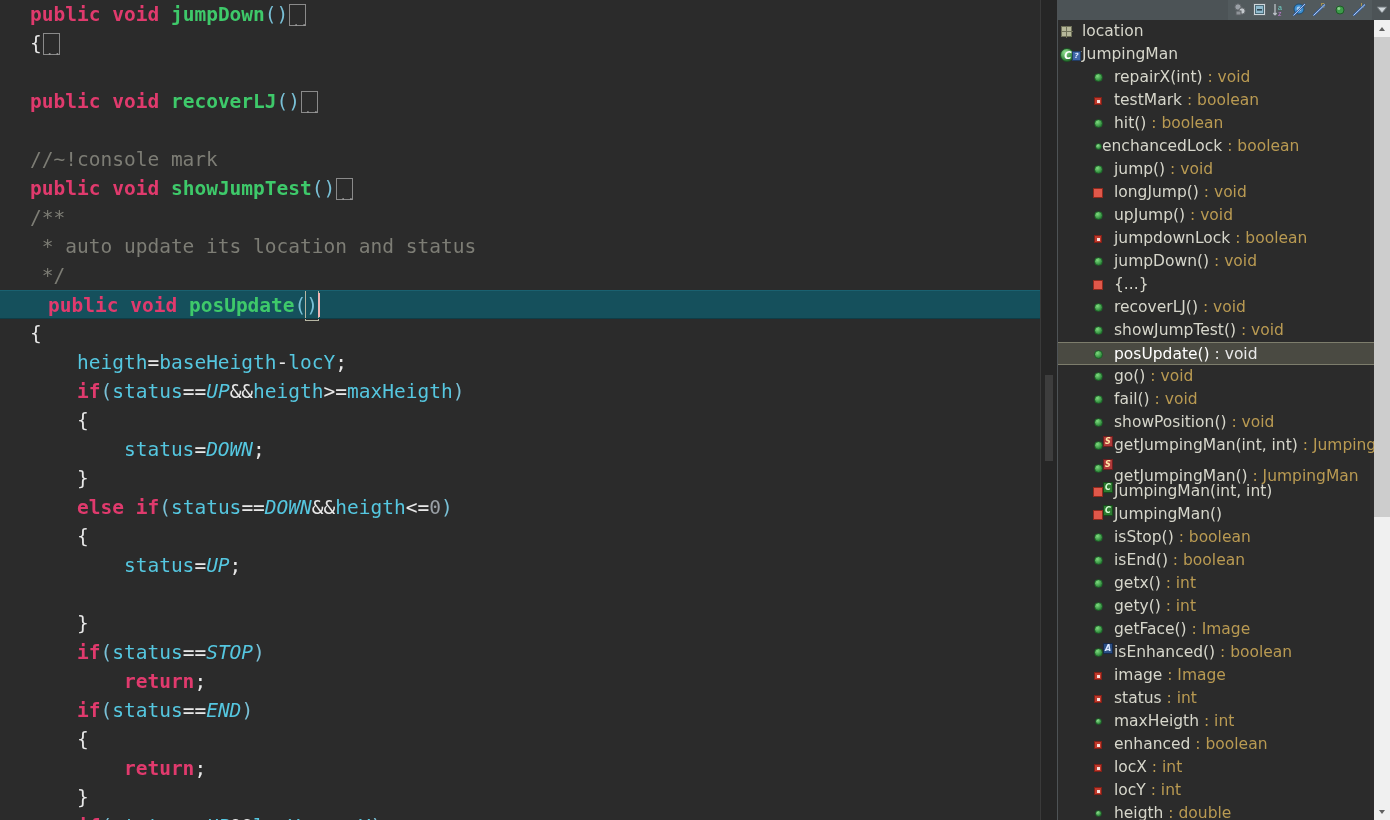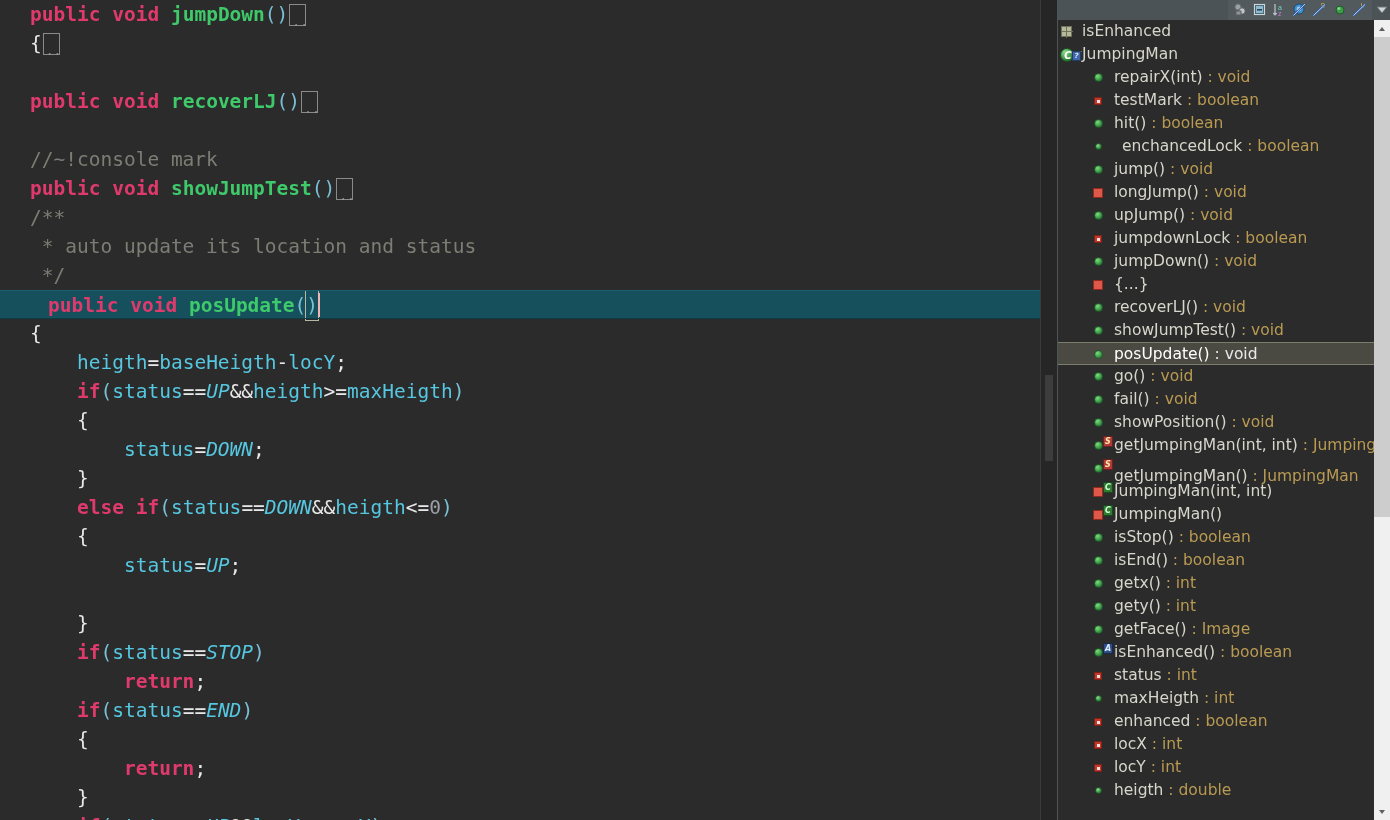--- a/index.html
+++ b/index.html
@@ -288,21 +288,21 @@
           <path d="M3 5 L13 5 L8 11 Z" fill="#cfd6da" stroke="#6d7478"></path>
         </svg>
       </span>
     </div>
 
     <div class="ol-tree" id="ol-tree">
         <div class="row">
           <span class="ic" style="left:0px;">
             <i class="pkg-ic"></i>
           </span>
-          <span style="position:absolute;left:24px;top:0;"><span class="lbl">isEnhanced</span></span>
+          <span style="position:absolute;left:24px;top:0;"><span class="lbl">location</span></span>
         </div>
         <div class="row">
           <span class="twisty" style="left:12px;"></span>
           <span class="ic" style="left:0px;">
             <i class="cls-ic"></i>
             <i class="cls-badge">?</i>
           </span>
           <span style="position:absolute;left:24px;top:0;"><span class="lbl">JumpingMan</span></span>
         </div>
         <div class="row">
@@ -320,21 +320,21 @@
         <div class="row">
           <span class="ic" style="left:32px;">
             <i class="dot-green"></i>
           </span>
           <span style="position:absolute;left:56px;top:0;"><span class="lbl">hit()</span><span class="typ"> : boolean</span></span>
         </div>
         <div class="row">
           <span class="ic" style="left:32px;">
             <i class="dot-green-sm"></i>
           </span>
-          <span style="position:absolute;left:64px;top:0;"><span class="lbl">enchancedLock</span><span class="typ"> : boolean</span></span>
+          <span style="position:absolute;left:44px;top:0;"><span class="lbl">enchancedLock</span><span class="typ"> : boolean</span></span>
         </div>
         <div class="row">
           <span class="ic" style="left:32px;">
             <i class="dot-green"></i>
           </span>
           <span style="position:absolute;left:56px;top:0;"><span class="lbl">jump()</span><span class="typ"> : void</span></span>
         </div>
         <div class="row">
           <span class="ic" style="left:32px;">
             <i class="sq-red"></i>
@@ -458,20 +458,26 @@
             <i class="dot-green"></i>
           </span>
           <span style="position:absolute;left:56px;top:0;"><span class="lbl">getFace()</span><span class="typ"> : Image</span></span>
         </div>
         <div class="row">
           <span class="ic" style="left:32px;">
             <i class="dot-green"></i>
             <i class="badge a">A</i>
           </span>
           <span style="position:absolute;left:56px;top:0;"><span class="lbl">isEnhanced()</span><span class="typ"> : boolean</span></span>
+        </div>
+        <div class="row">
+          <span class="ic" style="left:32px;">
+            <i class="sq-red-sm"></i>
+          </span>
+          <span style="position:absolute;left:56px;top:0;"><span class="lbl">image</span><span class="typ"> : Image</span></span>
         </div>
         <div class="row">
           <span class="ic" style="left:32px;">
             <i class="sq-red-sm"></i>
           </span>
           <span style="position:absolute;left:56px;top:0;"><span class="lbl">status</span><span class="typ"> : int</span></span>
         </div>
         <div class="row">
           <span class="ic" style="left:32px;">
             <i class="dot-green-sm"></i>

